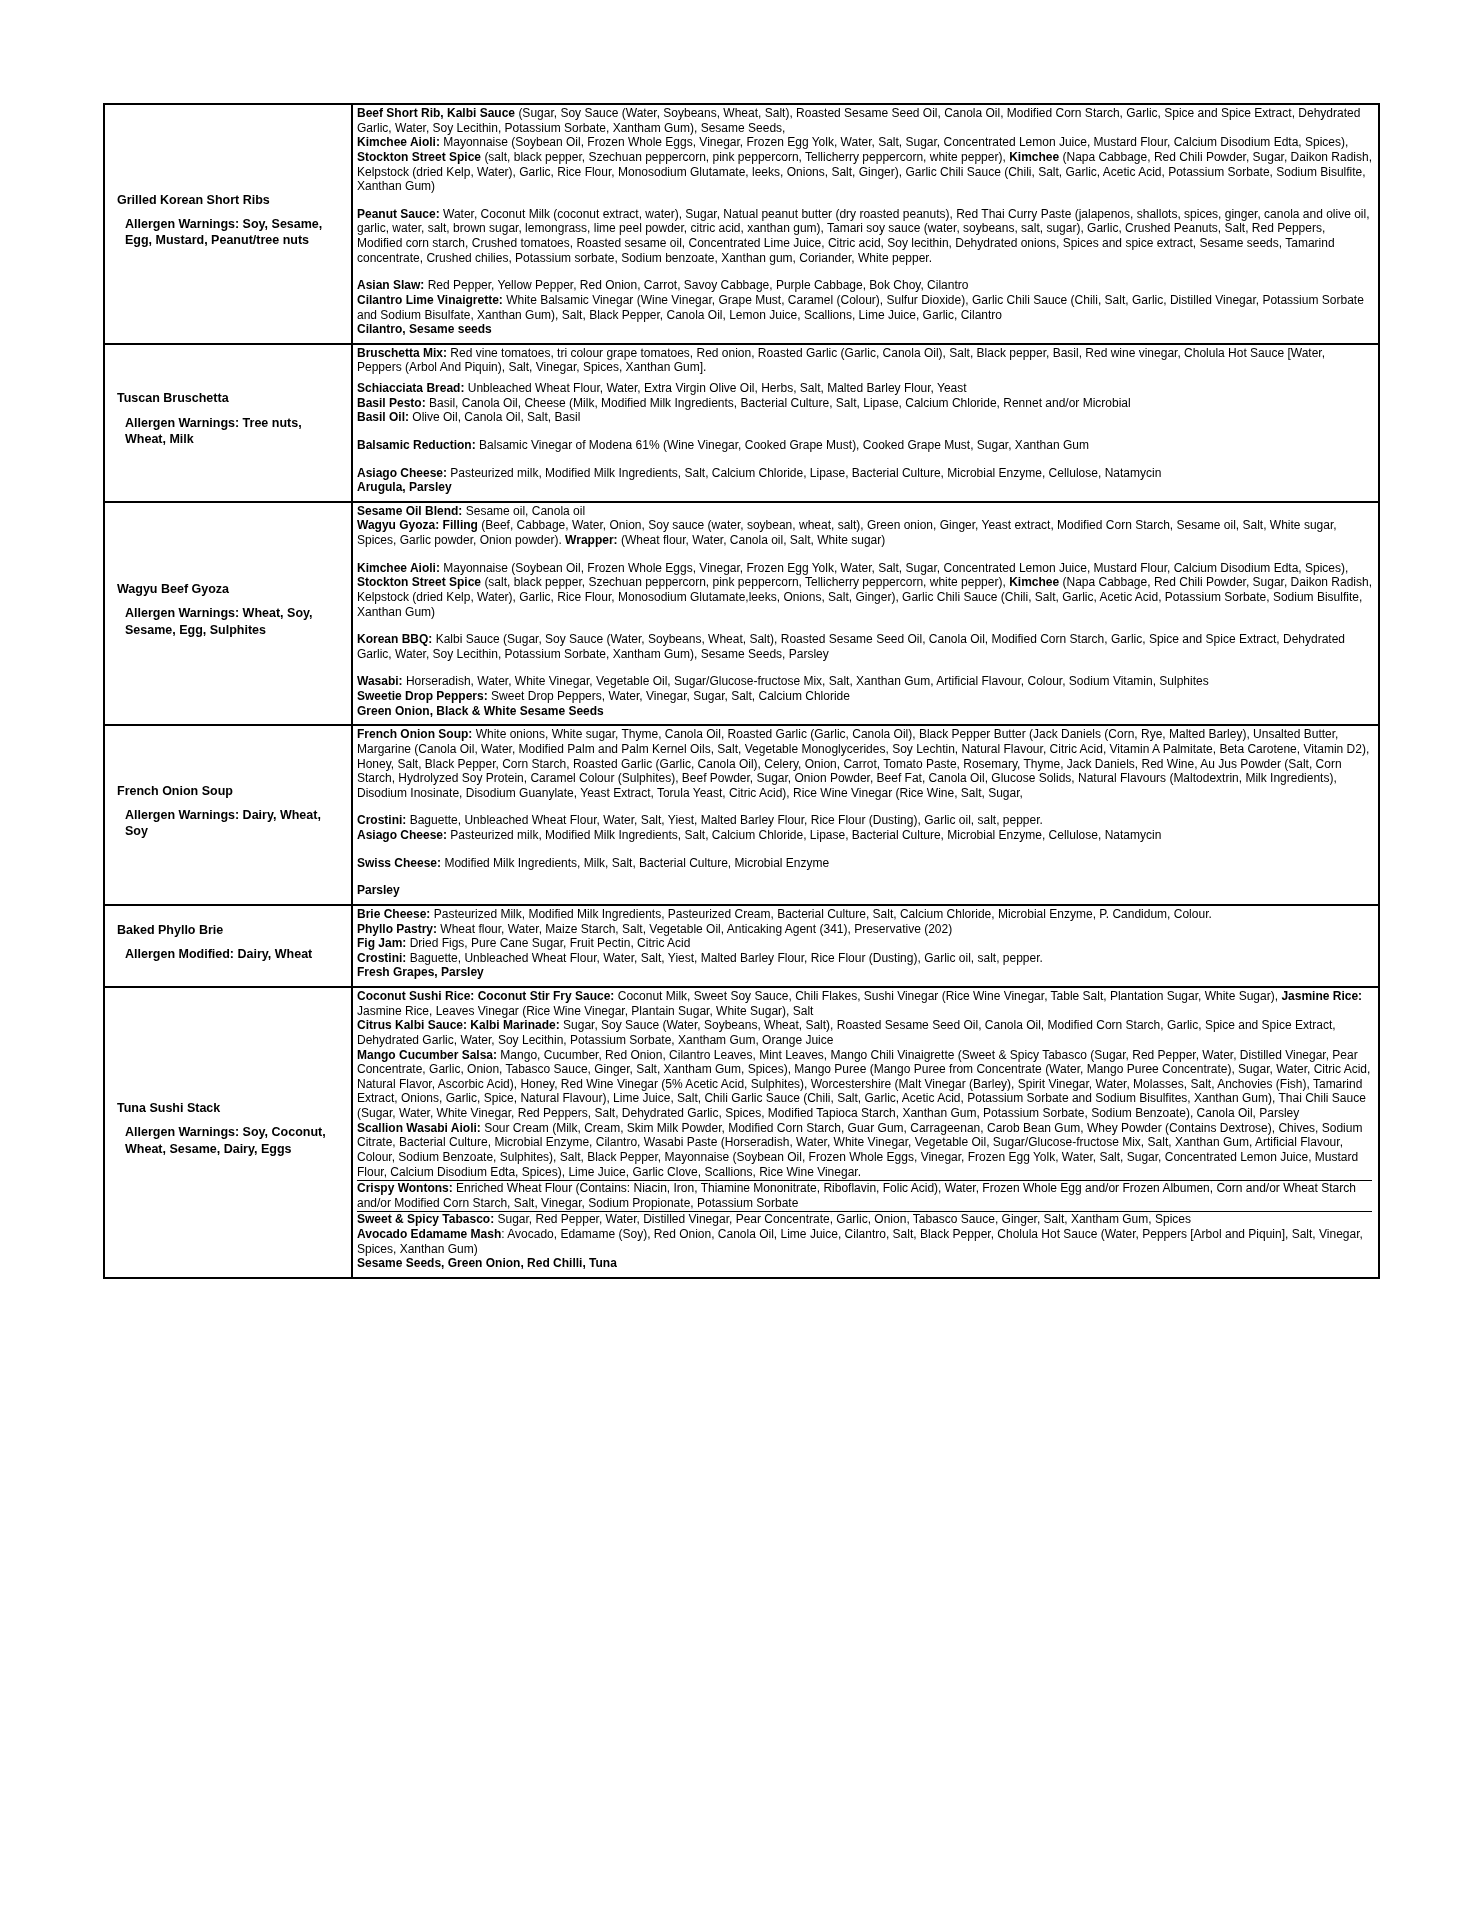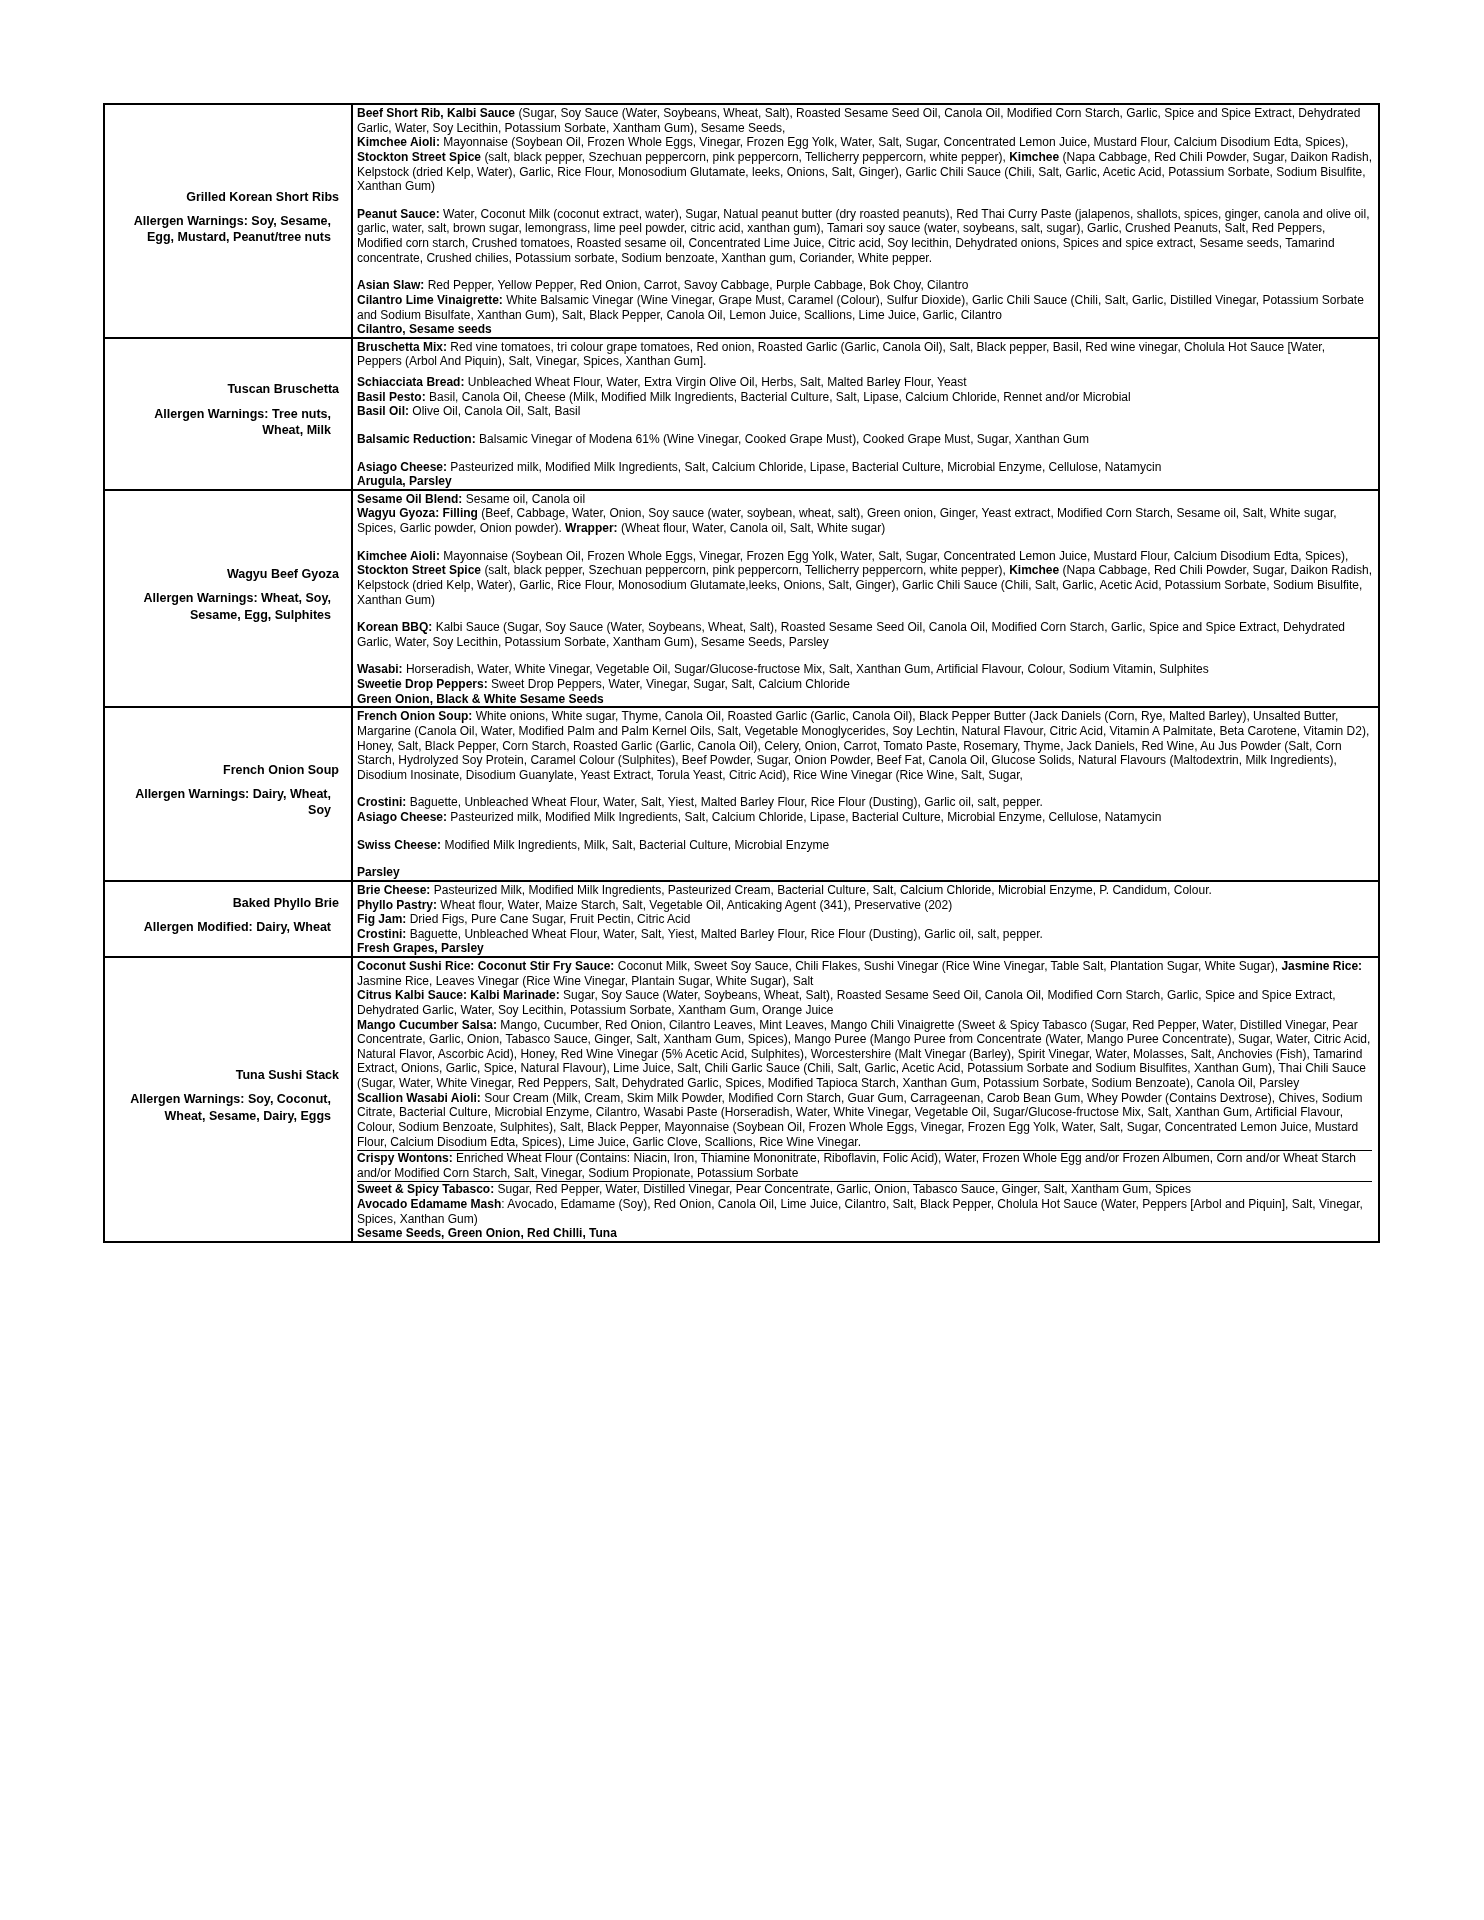--- a/index.html
+++ b/index.html
@@ -21,34 +21,34 @@
     top: 103px;
     width: 1277px;
     border-collapse: collapse;
     table-layout: fixed;
   }
   .doc-table td {
     border: 2px solid #000000;
   }
   .dish-cell {
     width: 248px;
-    text-align: right;
+    text-align: left;
     vertical-align: middle;
     font-weight: bold;
     font-size: 12.5px;
     line-height: 1.3;
     padding: 4px 12px;
   }
   .dish-name { margin: 0; }
   .dish-allergens { margin: 8px; }
   .ing-cell {
     vertical-align: top;
     font-size: 12px;
     line-height: 1.22;
-    padding: 1px 6px 0 4px;
+    padding: 1px 6px 6px 4px;
   }
   p.para { margin: 0; }
   p.sp-blank { margin-top: 13px; }
   p.sp-half { margin-top: 6px; }
   p.rule { border-bottom: 1.5px solid #000; padding-bottom: 1px; }
   .b { font-weight: bold; }
 </style>
 </head>
 <body>
 

